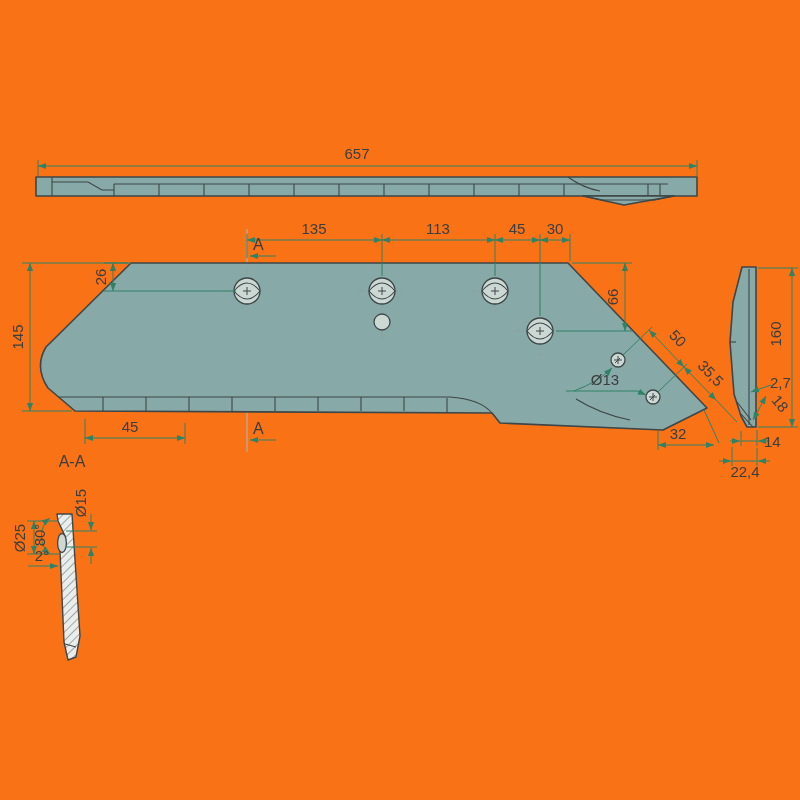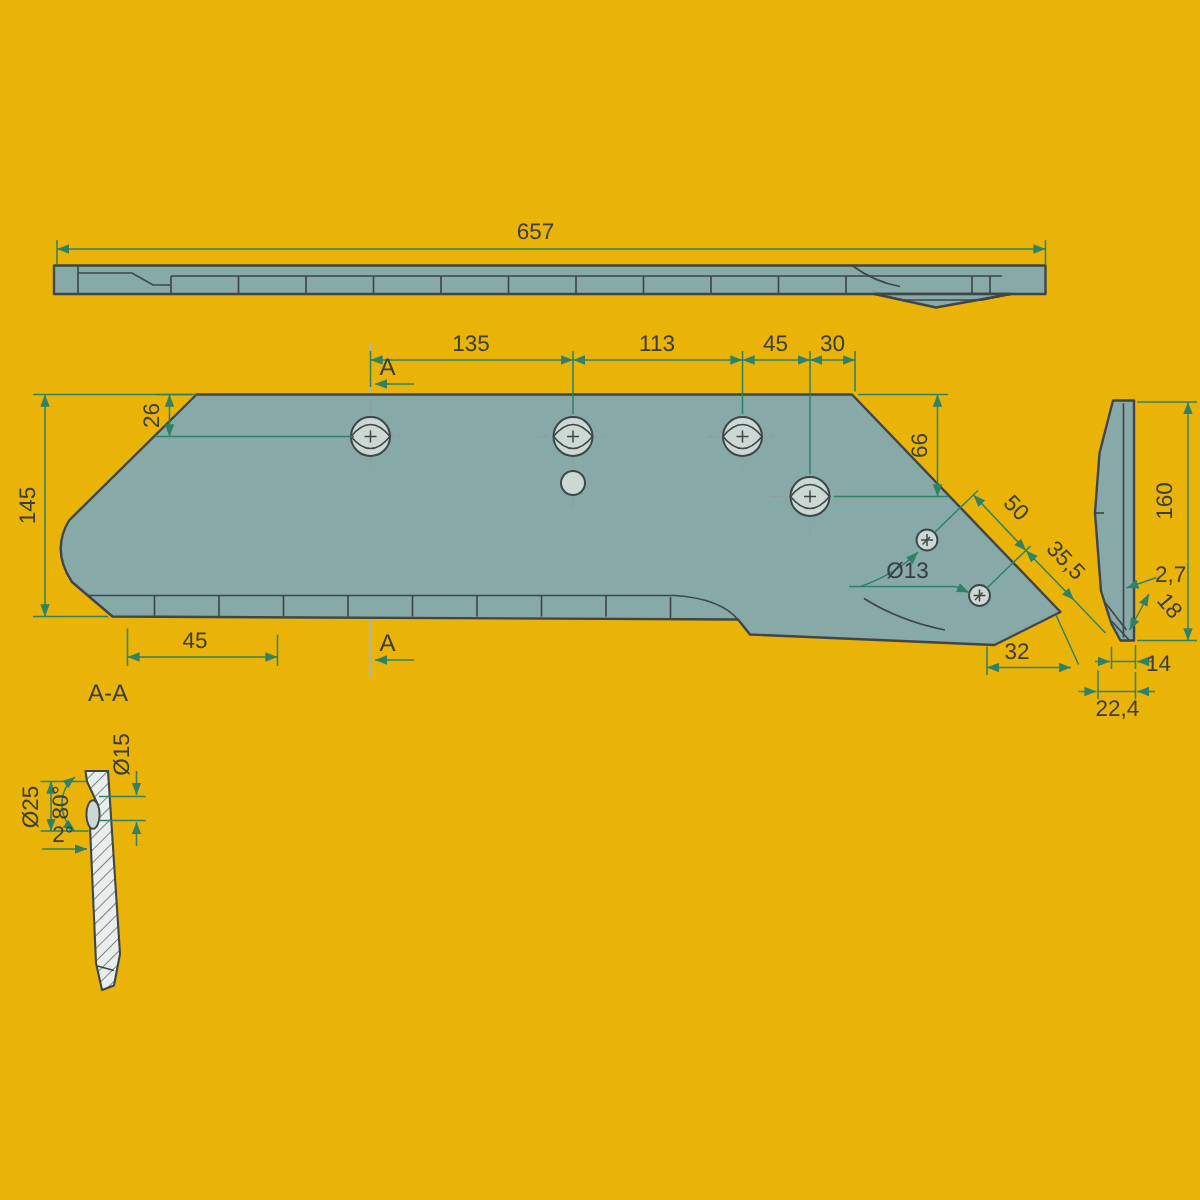--- a/index.html
+++ b/index.html
@@ -1,16 +1,16 @@
 <!DOCTYPE html>
 <html><head>
 <meta charset="utf-8">
 <style>
   html,body{margin:0;padding:0;background:#ffffff;}
-  .stage{width:800px;height:800px;position:relative;background:#eab308;overflow:hidden;}
+  .stage{width:800px;height:800px;position:relative;background:#f97316;overflow:hidden;}
   svg{display:block;}
   .outline{fill:#87a9a8;stroke:#3e4647;stroke-width:1.6;stroke-linejoin:round;}
   .iline{fill:none;stroke:#3e4647;stroke-width:1.1;}
   .hole{fill:#ccd8d4;stroke:#3e4647;stroke-width:1.3;}
   .lens{fill:none;stroke:#3e4647;stroke-width:1.1;}
   .cross{stroke:#3e4647;stroke-width:1;}
   .dim{stroke:#2f8266;stroke-width:1;fill:none;}
   .cl{stroke:#8d9f9a;stroke-width:0.9;fill:none;stroke-dasharray:8 3 2 3;}
   .sec{stroke:#a7b8b2;stroke-width:1.1;fill:none;}
   .hatchbase{fill:#e9eeec;stroke:none;}

